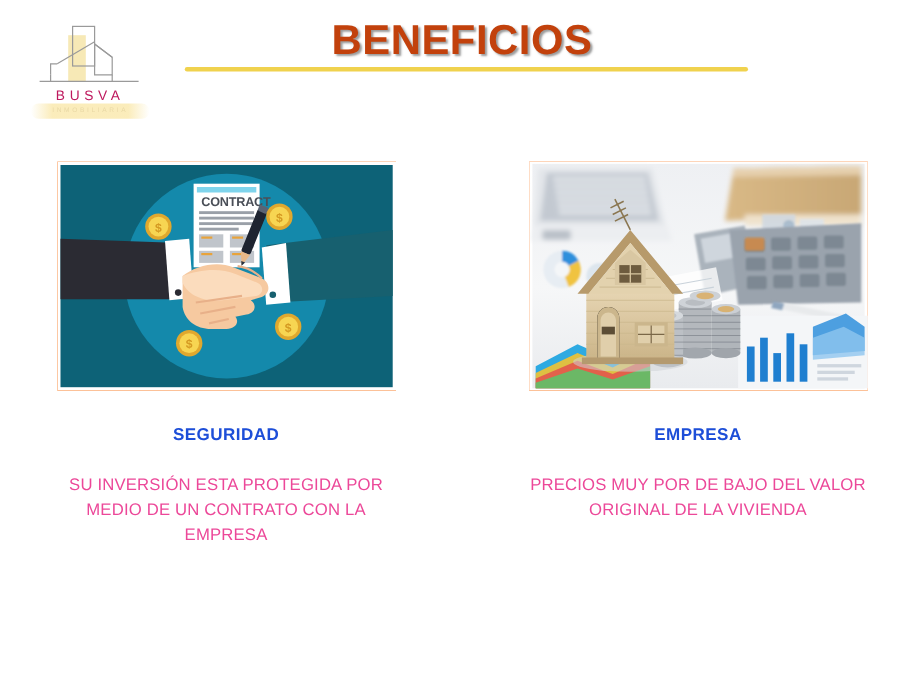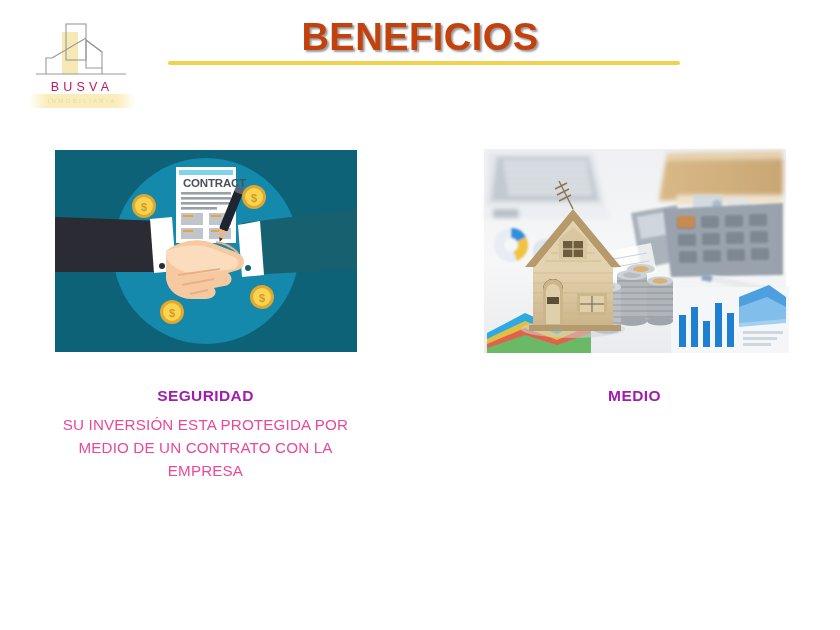--- a/index.html
+++ b/index.html
@@ -114,22 +114,22 @@
   }
   .card-caption {
     margin-top: 32px;
     width: 330px;
     text-align: center;
   }
   .card-heading {
     font-size: 15.5px;
     font-weight: bold;
     letter-spacing: 0.4px;
-    color: #a21caf;
-    margin-bottom: 8px;
+    color: #1d4ed8;
+    margin-bottom: 24px;
   }
   .card-body {
     font-size: 15.2px;
     line-height: 1.52;
     letter-spacing: 0.15px;
     color: #ec4899;
   }
 
   
   .illus-left { width: 100%; height: 100%; display: block; }
@@ -477,17 +477,18 @@
             <line x1="111" y1="149" x2="111" y2="165"></line>
             <line x1="99" y1="157" x2="123" y2="157"></line>
           </g>
 
           <rect x="48" y="178" width="92" height="6" fill="#b49a6f"></rect>
         </g>
       </svg>
       </div>
     </div>
     <div class="card-caption">
-      <div class="card-heading">MEDIO</div>
+      <div class="card-heading">EMPRESA</div>
+      <div class="card-body">PRECIOS MUY POR DE BAJO DEL VALOR ORIGINAL DE LA VIVIENDA</div>
     </div>
   </div>
 
 </div>
 
 </body></html>

